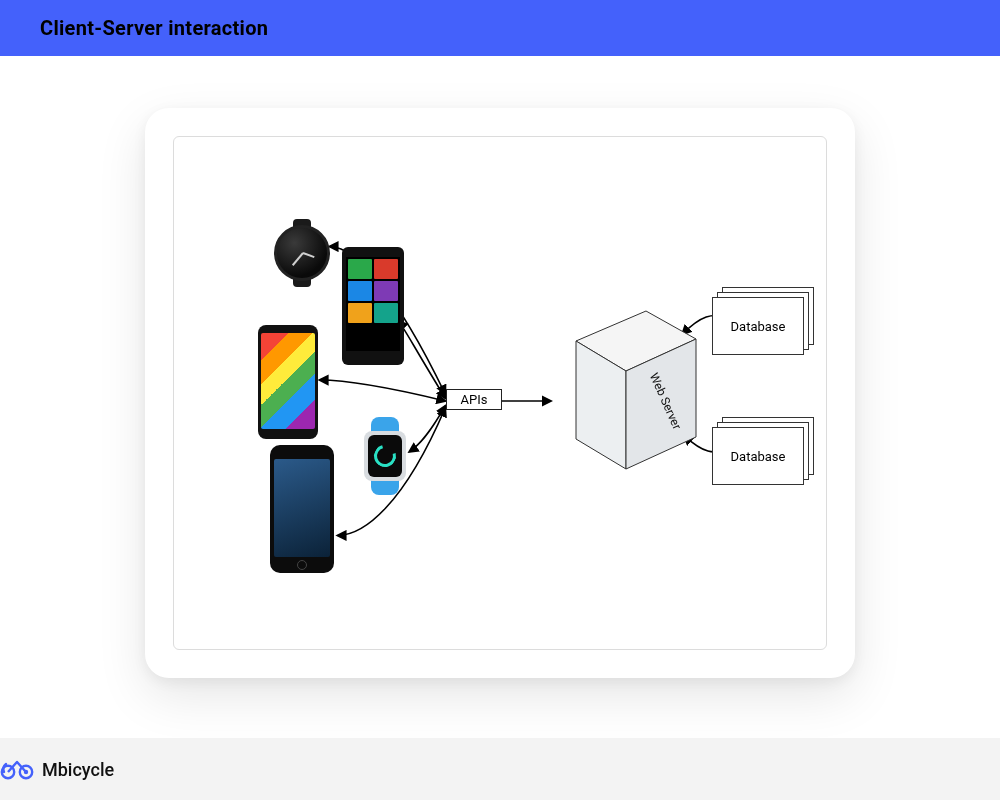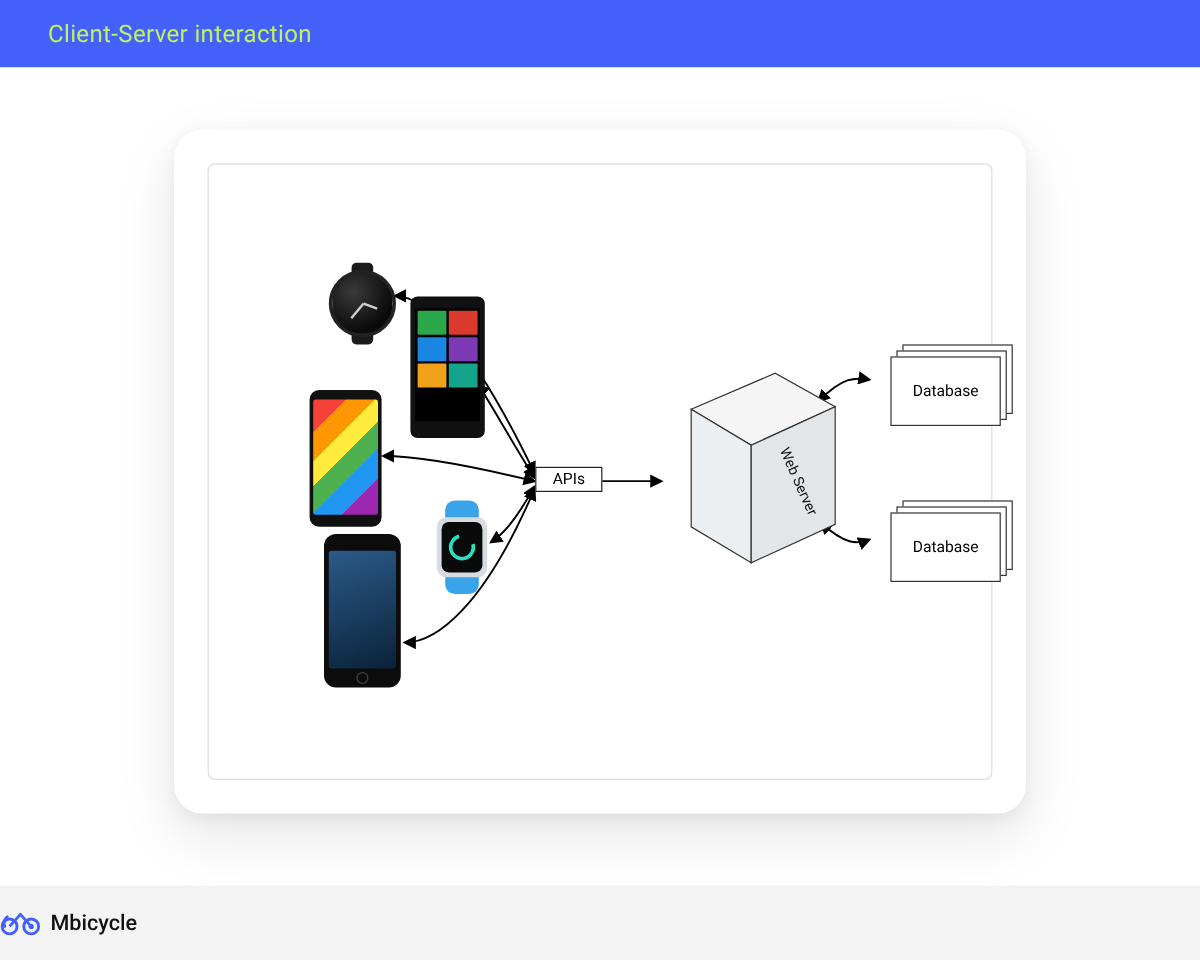--- a/index.html
+++ b/index.html
@@ -13,23 +13,23 @@
   }
   .header {
     width: 100%;
     height: 56px;
     background: #4461fb;
     display: flex;
     align-items: center;
     padding-left: 40px;
   }
   .header-title {
-    color: #bef264;
+    color: #000000;
     font-size: 20px;
-    font-weight: 400;
+    font-weight: 700;
     letter-spacing: 0.3px;
   }
   .stage {
     position: absolute;
     left: 145px;
     top: 108px;
     width: 710px;
     height: 570px;
     background: #ffffff;
     border-radius: 24px;
@@ -101,21 +101,21 @@
     display:flex; align-items:center; justify-content:center;
   }
 
   
   .cube { position:absolute; left:382px; top:164px; width:150px; height:170px; }
 
   
   .db { position:absolute; width:104px; height:70px; }
   .db.top { left:538px; top:150px; }
   .db.bot { left:538px; top:280px; }
-  .db .sheet { position:absolute; width:92px; height:58px; background:#fff; border:1px solid #333;margin-left:30px; }
+  .db .sheet { position:absolute; width:92px; height:58px; background:#fff; border:1px solid #333; }
   .db .s1 { left:10px; top:0; }
   .db .s2 { left:5px; top:5px; }
   .db .s3 { left:0; top:10px; display:flex; align-items:center; justify-content:center; font-size:13px; }
 
   
   .footer {
     position:absolute; left:0; bottom:0; width:100%; height:62px;
     background:#f3f3f3; display:flex; align-items:center; justify-content:flex-start; padding-right:28px;
   }
   .brand { display:flex; align-items:center; gap:8px; }

